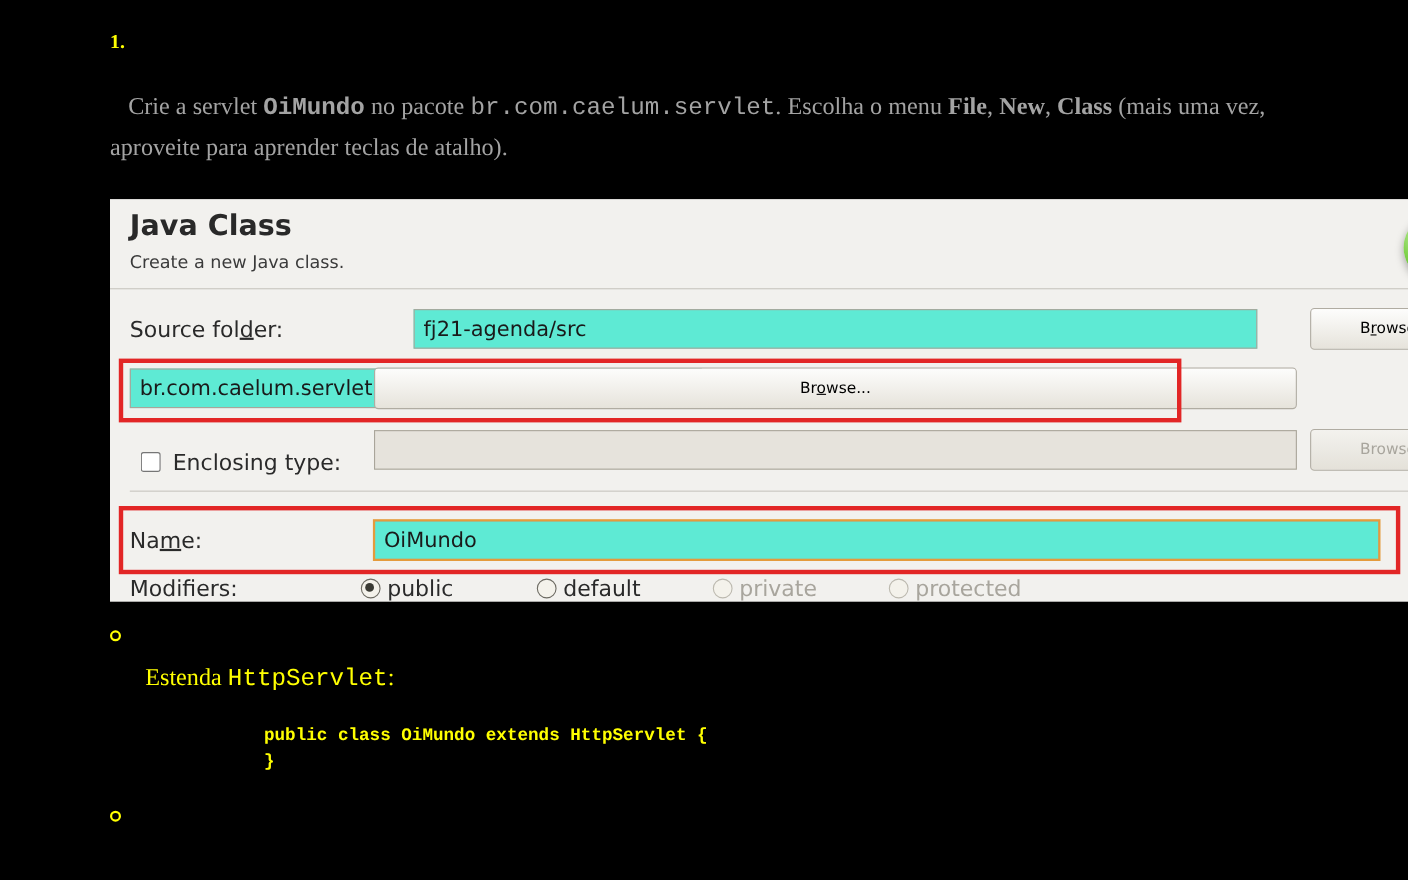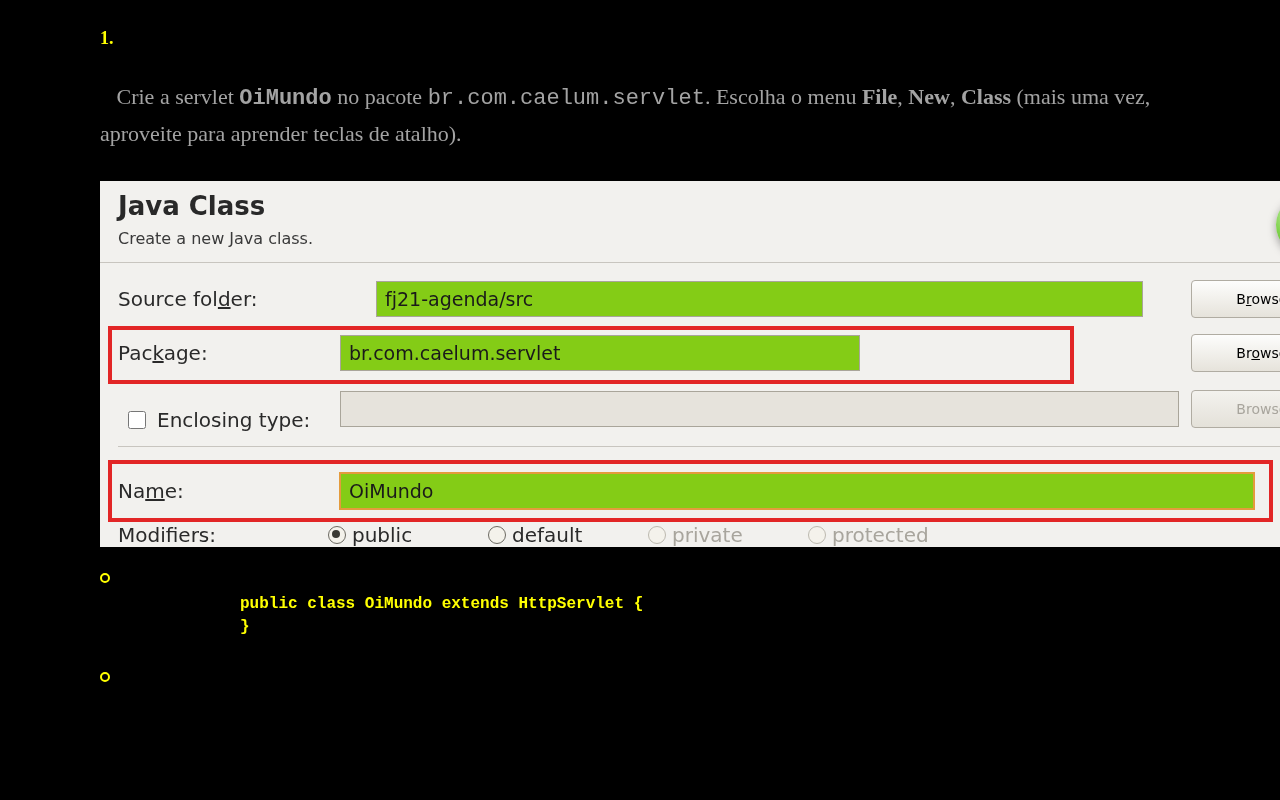--- a/index.html
+++ b/index.html
@@ -88,21 +88,21 @@
   .row-label {
     font-size: 20px;
     color: #2a2a2a;
   }
   .ul { text-decoration: underline; }
   .row input[type=text] {
     width: 100%;
     height: 36px;
     box-sizing: border-box;
     border: 1px solid #a9a59a;
-    background: #84cc16;
+    background: #5eead4;
     font-size: 19px;
     padding: 2px 8px;
     font-family: 'DejaVu Sans', Arial, sans-serif;
     color: #1a1a1a;
   }
   .row input.disabled {
     background: #e6e3dc;
     color: #8a8880;
   }
   .row input.focused {
@@ -216,23 +216,20 @@
       <div class="row" style="margin-bottom:10px;gap:48px;">
         <div class="row-label">
           <span>Source fol</span><span class="ul">d</span><span>er:</span>
         </div>
         <input type="text" value="fj21-agenda/src" style="">
         <button class="btn">B<span class="ul">r</span>owse...</button>
       </div>
 
       <div class="row" style="margin-bottom:10px;">
         <div class="hl-red hl-pkg"></div>
-        <div class="row-label">
-          <span>Pac</span><span class="ul">k</span><span>age:</span>
-        </div>
         <input type="text" style="width: 520px; justify-self: start;" value="br.com.caelum.servlet">
         <button class="btn">Br<span class="ul">o</span>wse...</button>
       </div>
 
       <div class="row" style="margin-bottom:6px;">
         <div class="chk-label" style="grid-column:1/2;padding-left:6px;">
           <input type="checkbox" style="">
           <span>Enclosing type:</span>
         </div>
         <input type="text" class="disabled" disabled="" style="">
@@ -267,18 +264,21 @@
         <div class="radio-opt dis">
             <span class="radio-circle dis"></span>
             <span>protected</span>
           </div>
       </div>
     </div>
   </div>
 
   <div class="bullet"></div>
 
+  <div class="sub-inst">
+    <span>Estenda </span><span class="bold" style="font-family:'Courier New',monospace;">HttpServlet</span><span>:</span>
+  </div>
 
   <div class="codeblock">public class OiMundo extends HttpServlet {
 }</div>
 
   <div class="bullet" style="margin-top:34px;"></div>
 </div>
 
 </body></html>

